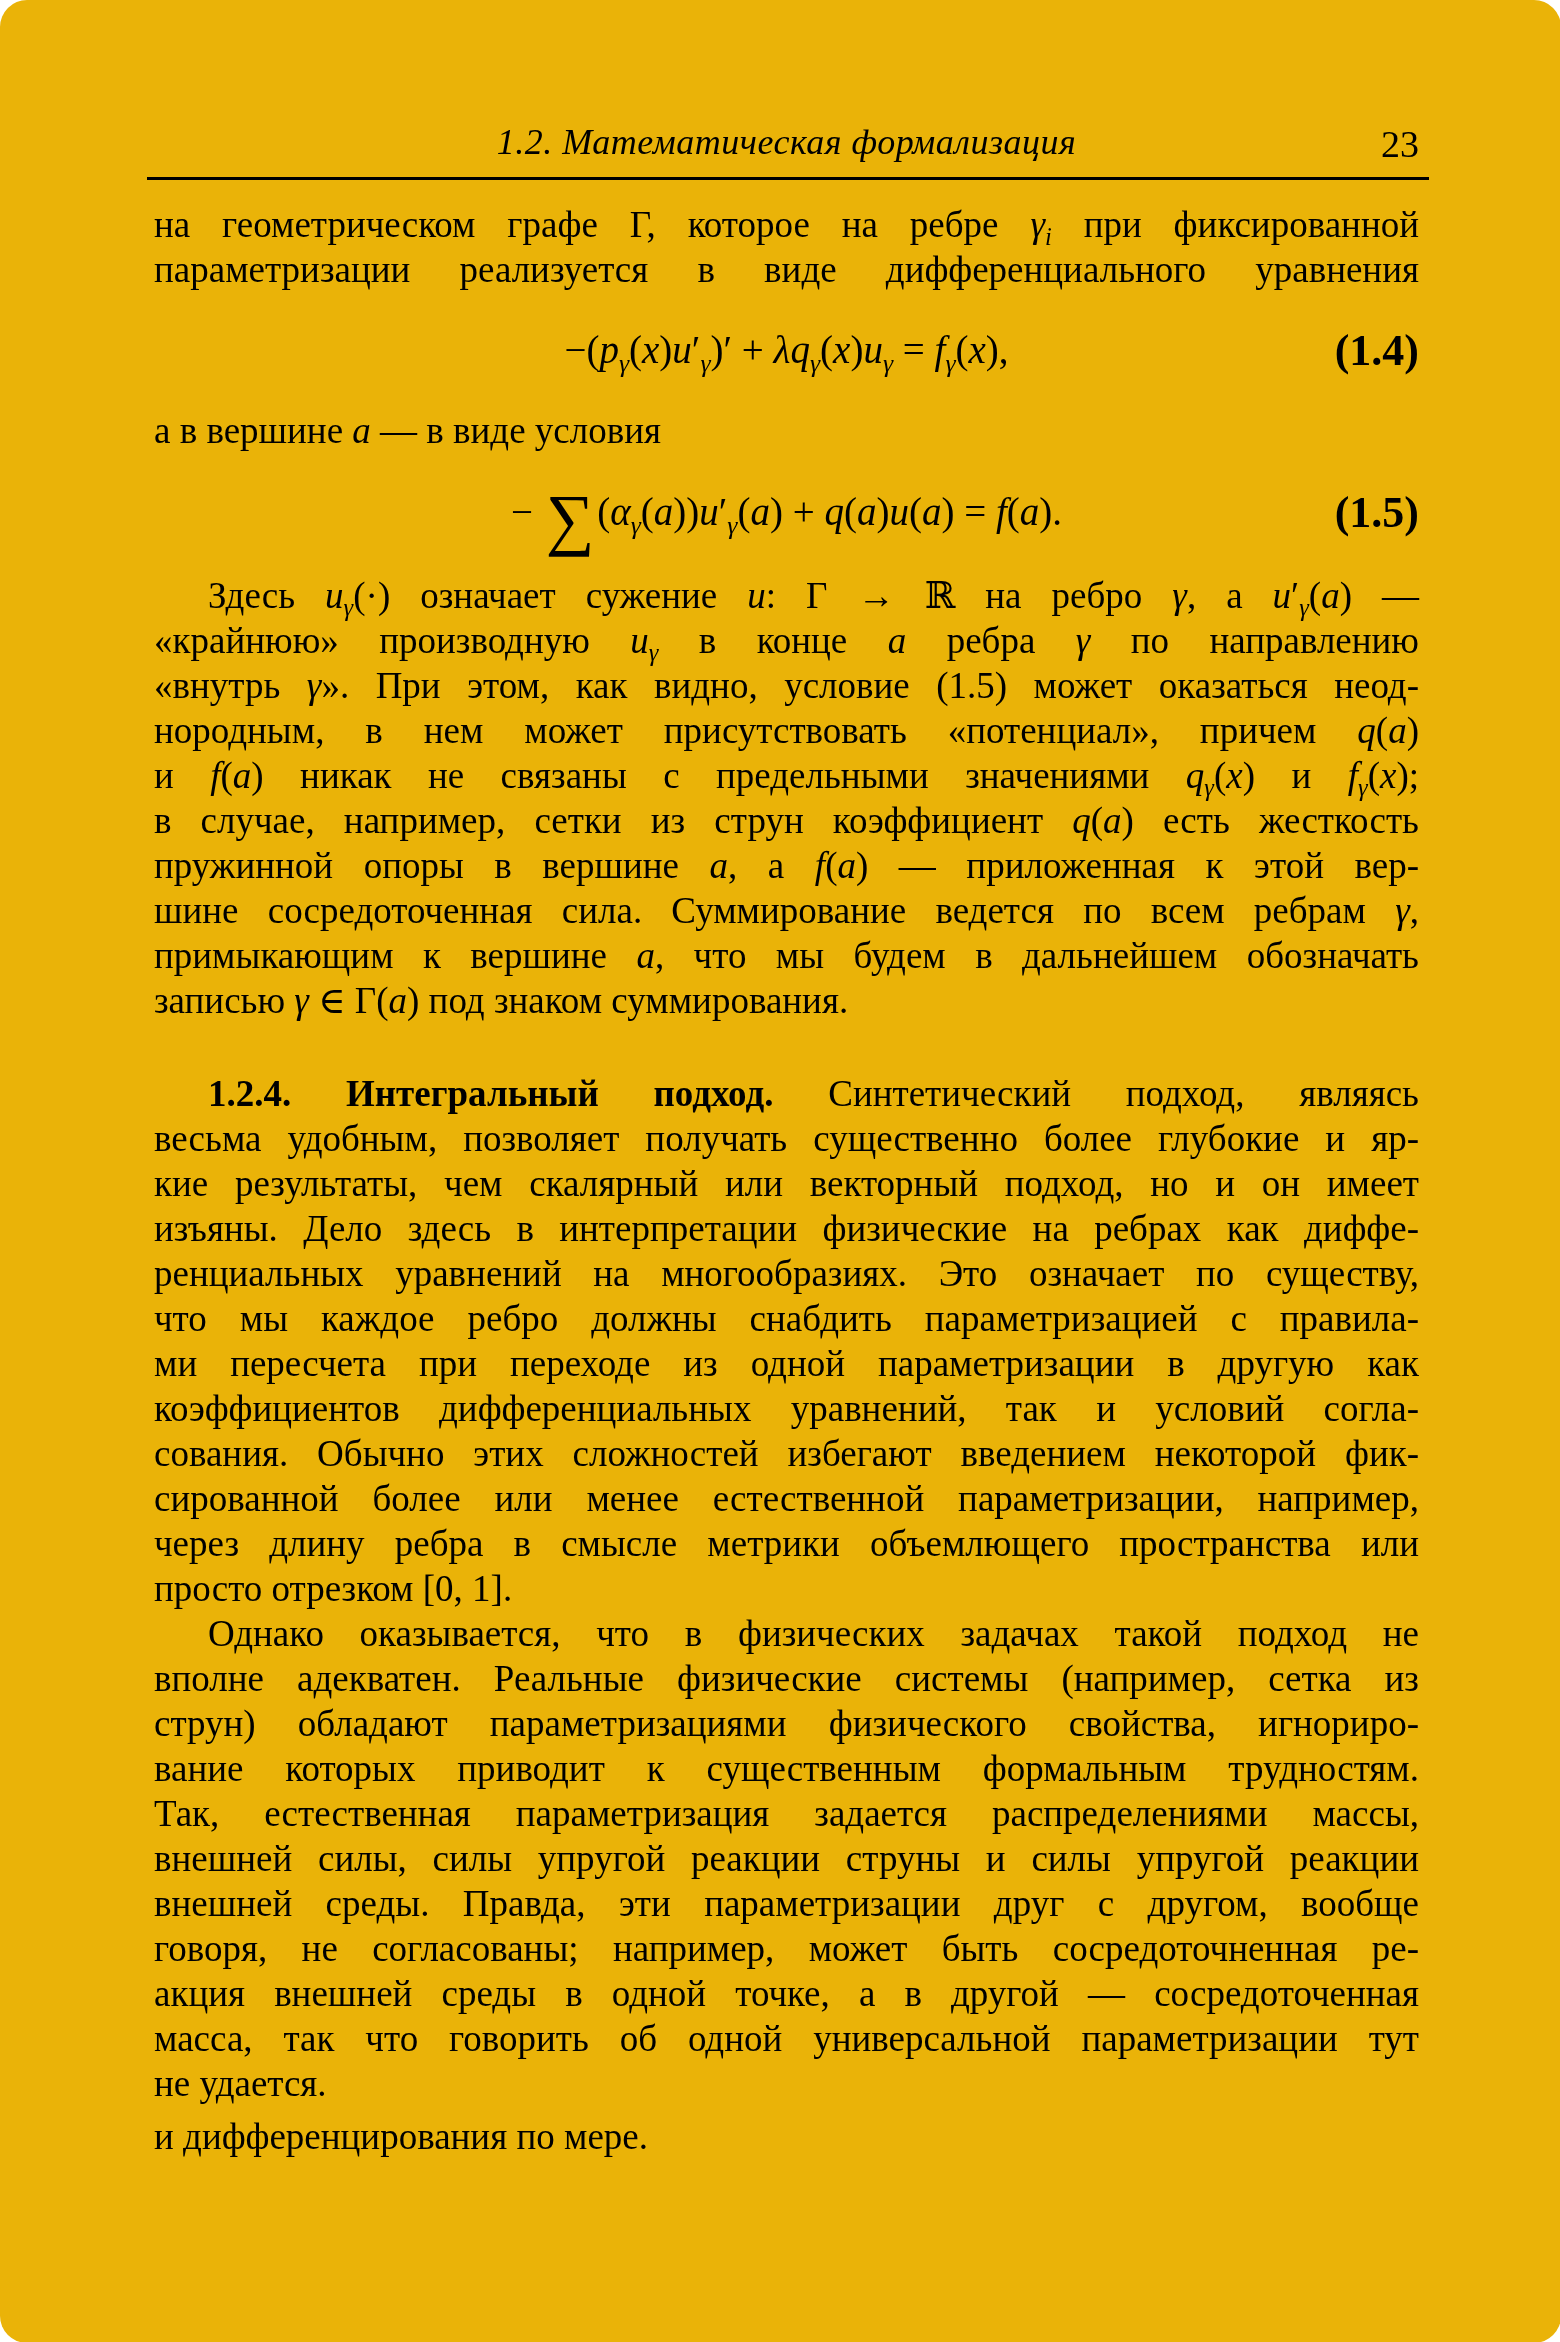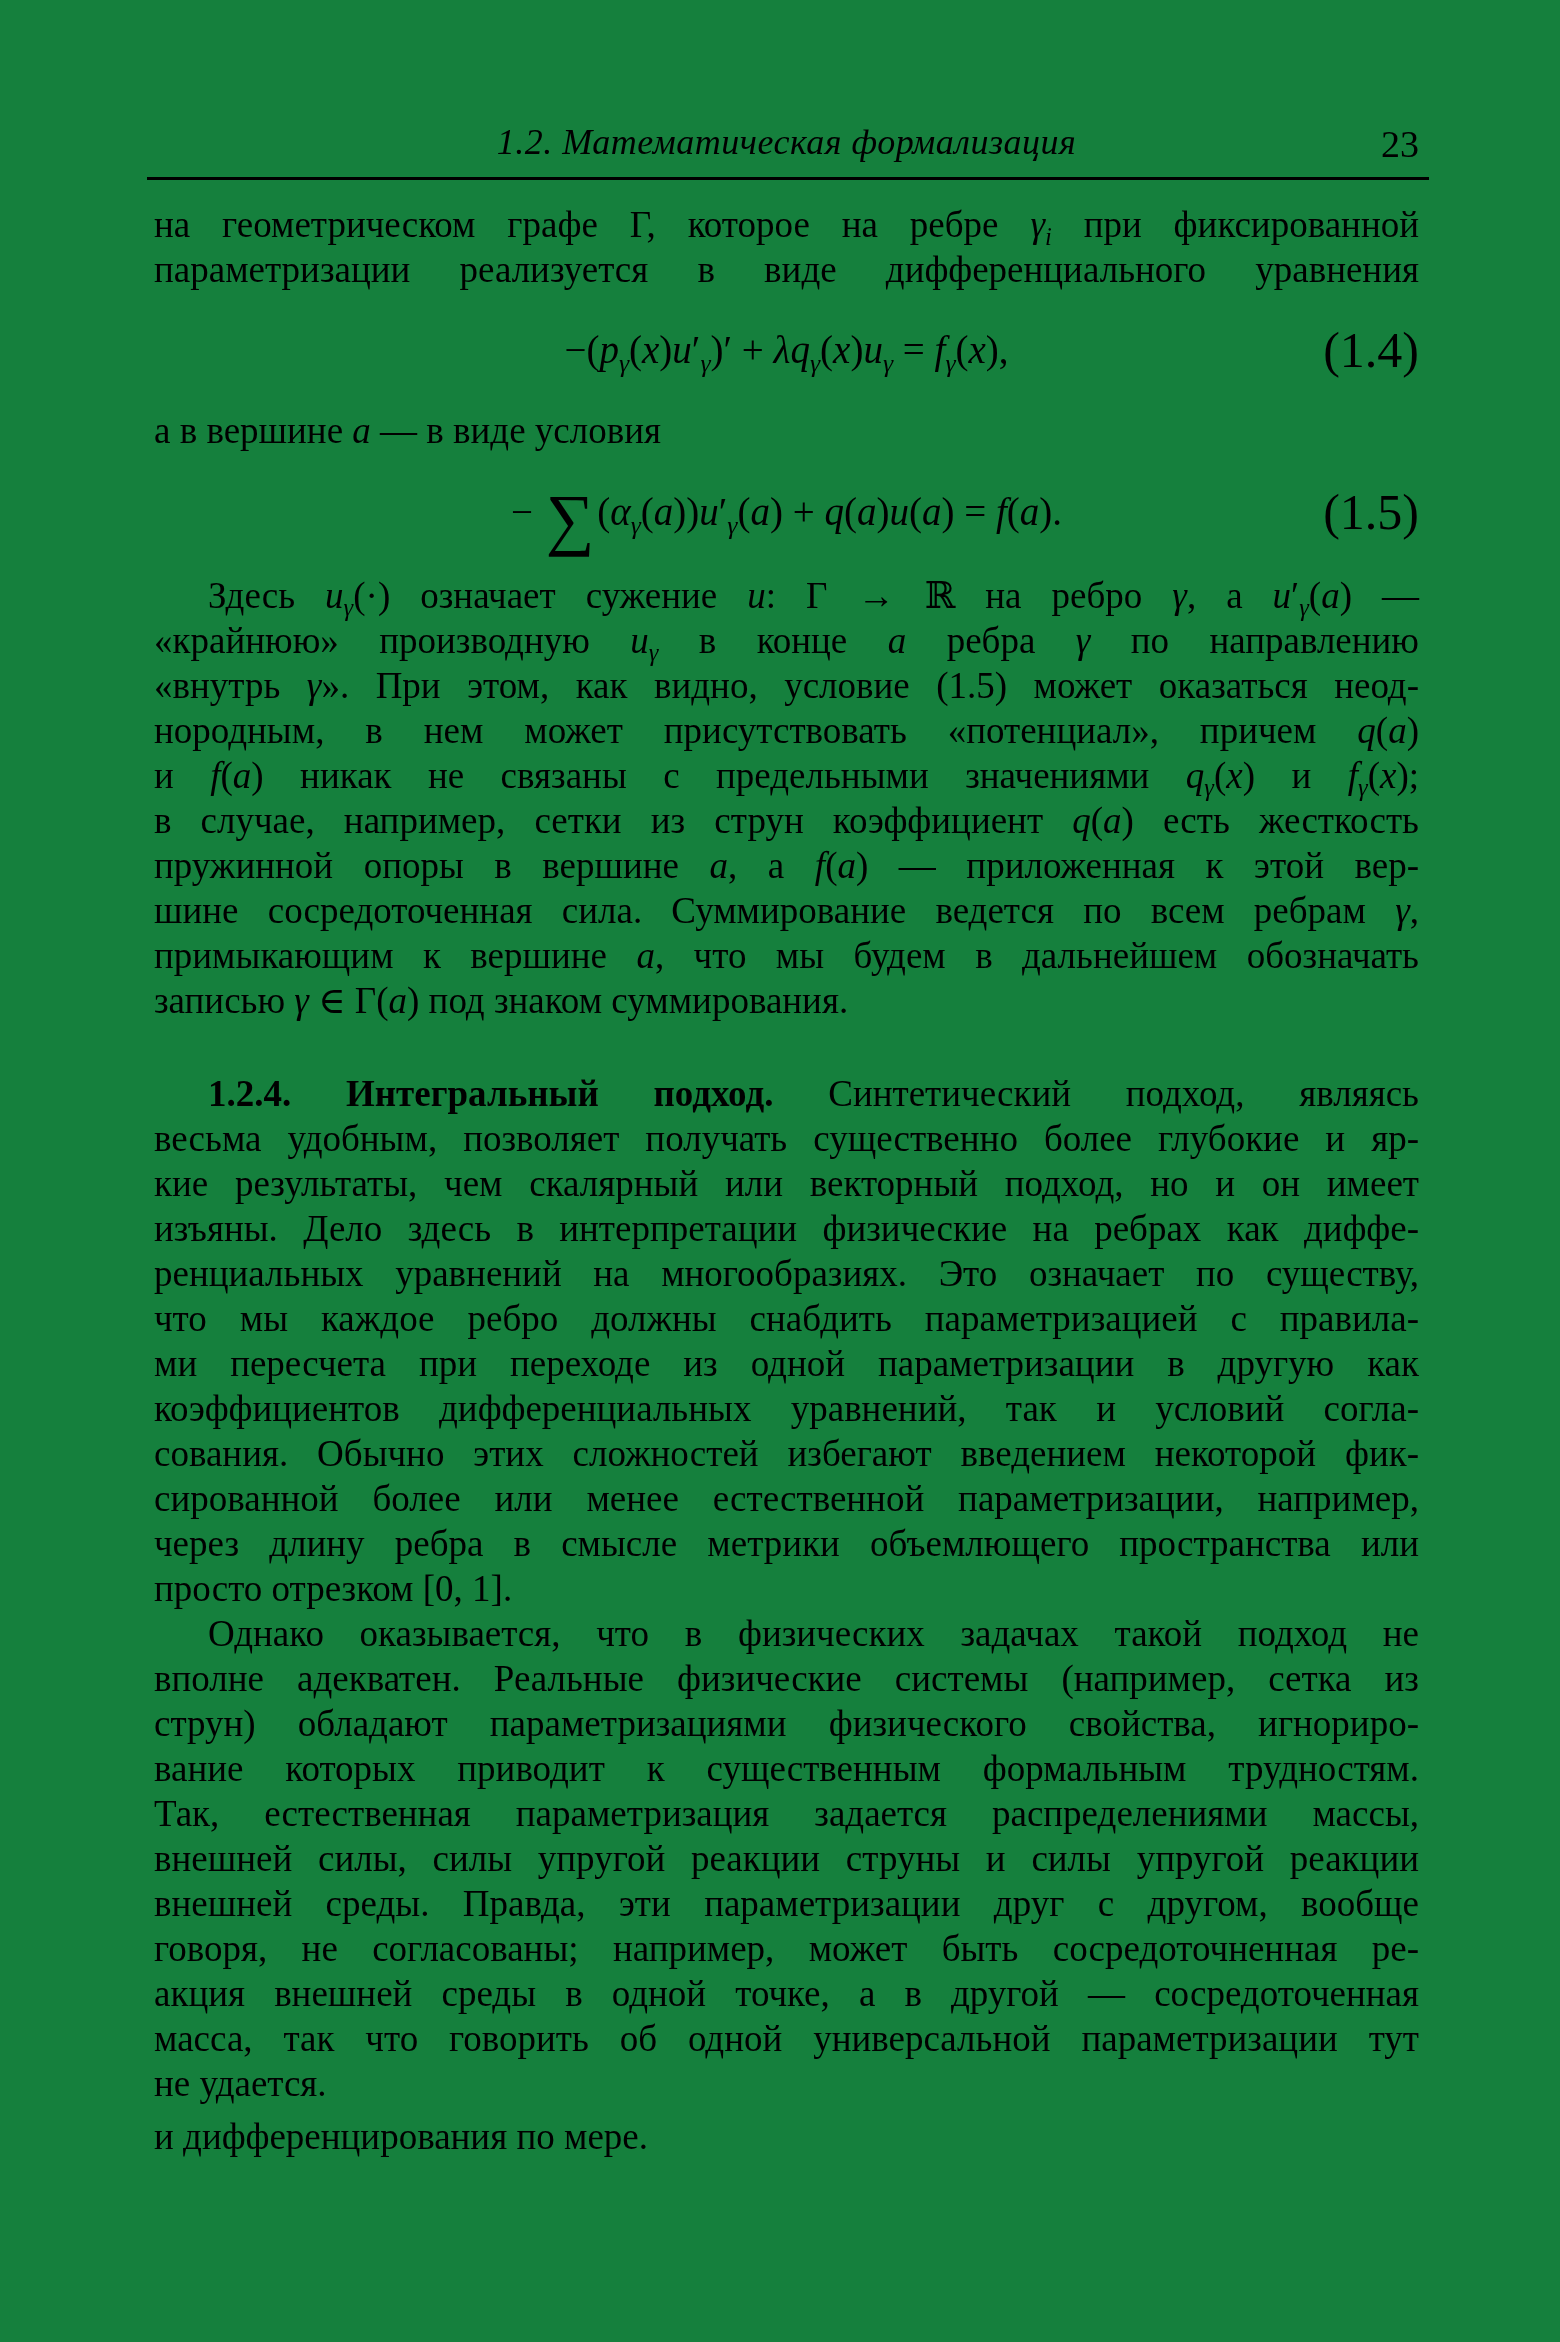--- a/index.html
+++ b/index.html
@@ -4,24 +4,25 @@
 <style>
   html, body {
     margin: 0;
     padding: 0;
     background: #ffffff;
   }
   .page {
     position: relative;
     width: 1561px;
     height: 2343px;
-    background: #15803d;
+    background: #eab308;
     color: #000000;
     font-family: "Liberation Serif", "DejaVu Serif", serif;
     overflow: hidden;
+    border-radius: 27px;
   }
   .pagehead {
     position: absolute;
     top: 120px;
     left: 154px;
     width: 1265px;
     height: 49px;
   }
   .running-title {
     display: block;
@@ -88,21 +89,22 @@
     line-height: 0;
     vertical-align: -0.26em;
     display: inline-block;
     margin: 0 2.9px;
   }
   .eqnum {
     position: absolute;
     right: 0;
     top: 50%;
     transform: translateY(-50%);
-    font-size: 50px;
+    font-size: 44px;
+    font-weight: bold;
   }
 </style>
 </head>
 <body>
 
 <div class="page">
   <header class="pagehead">
     <span class="running-title">1.2. Математическая формализация</span>
     <span class="page-number">23</span>
   </header>

